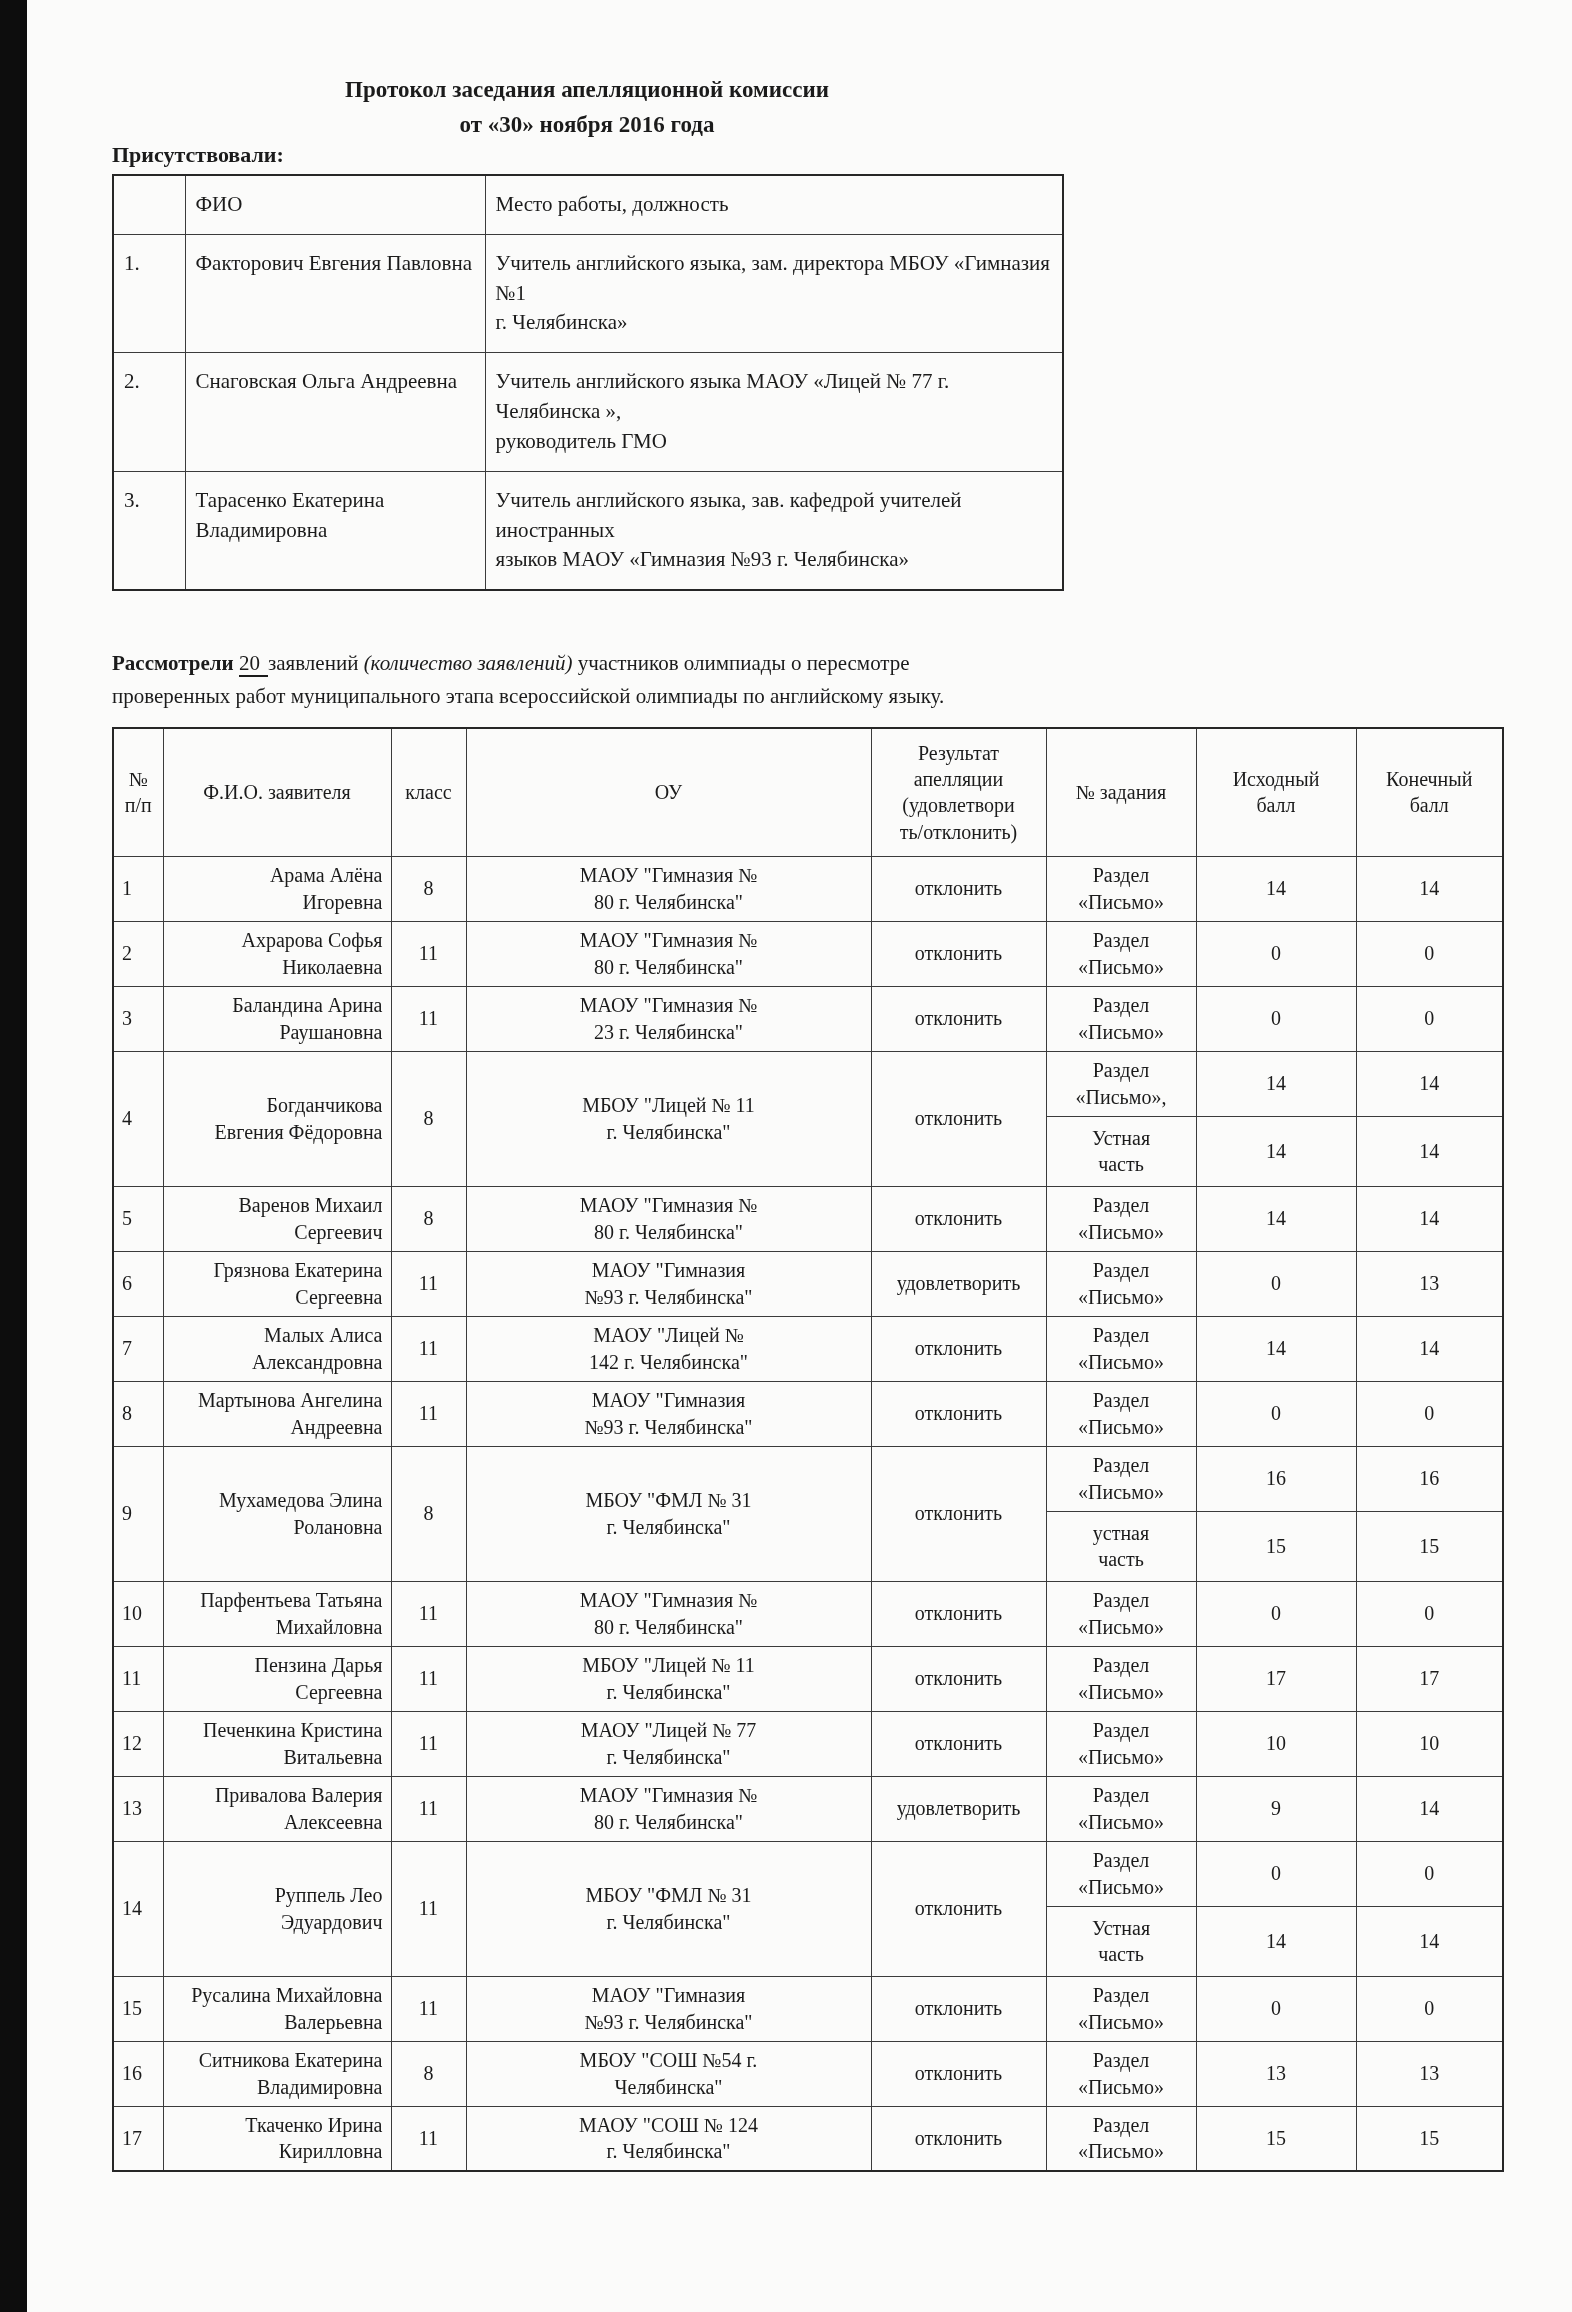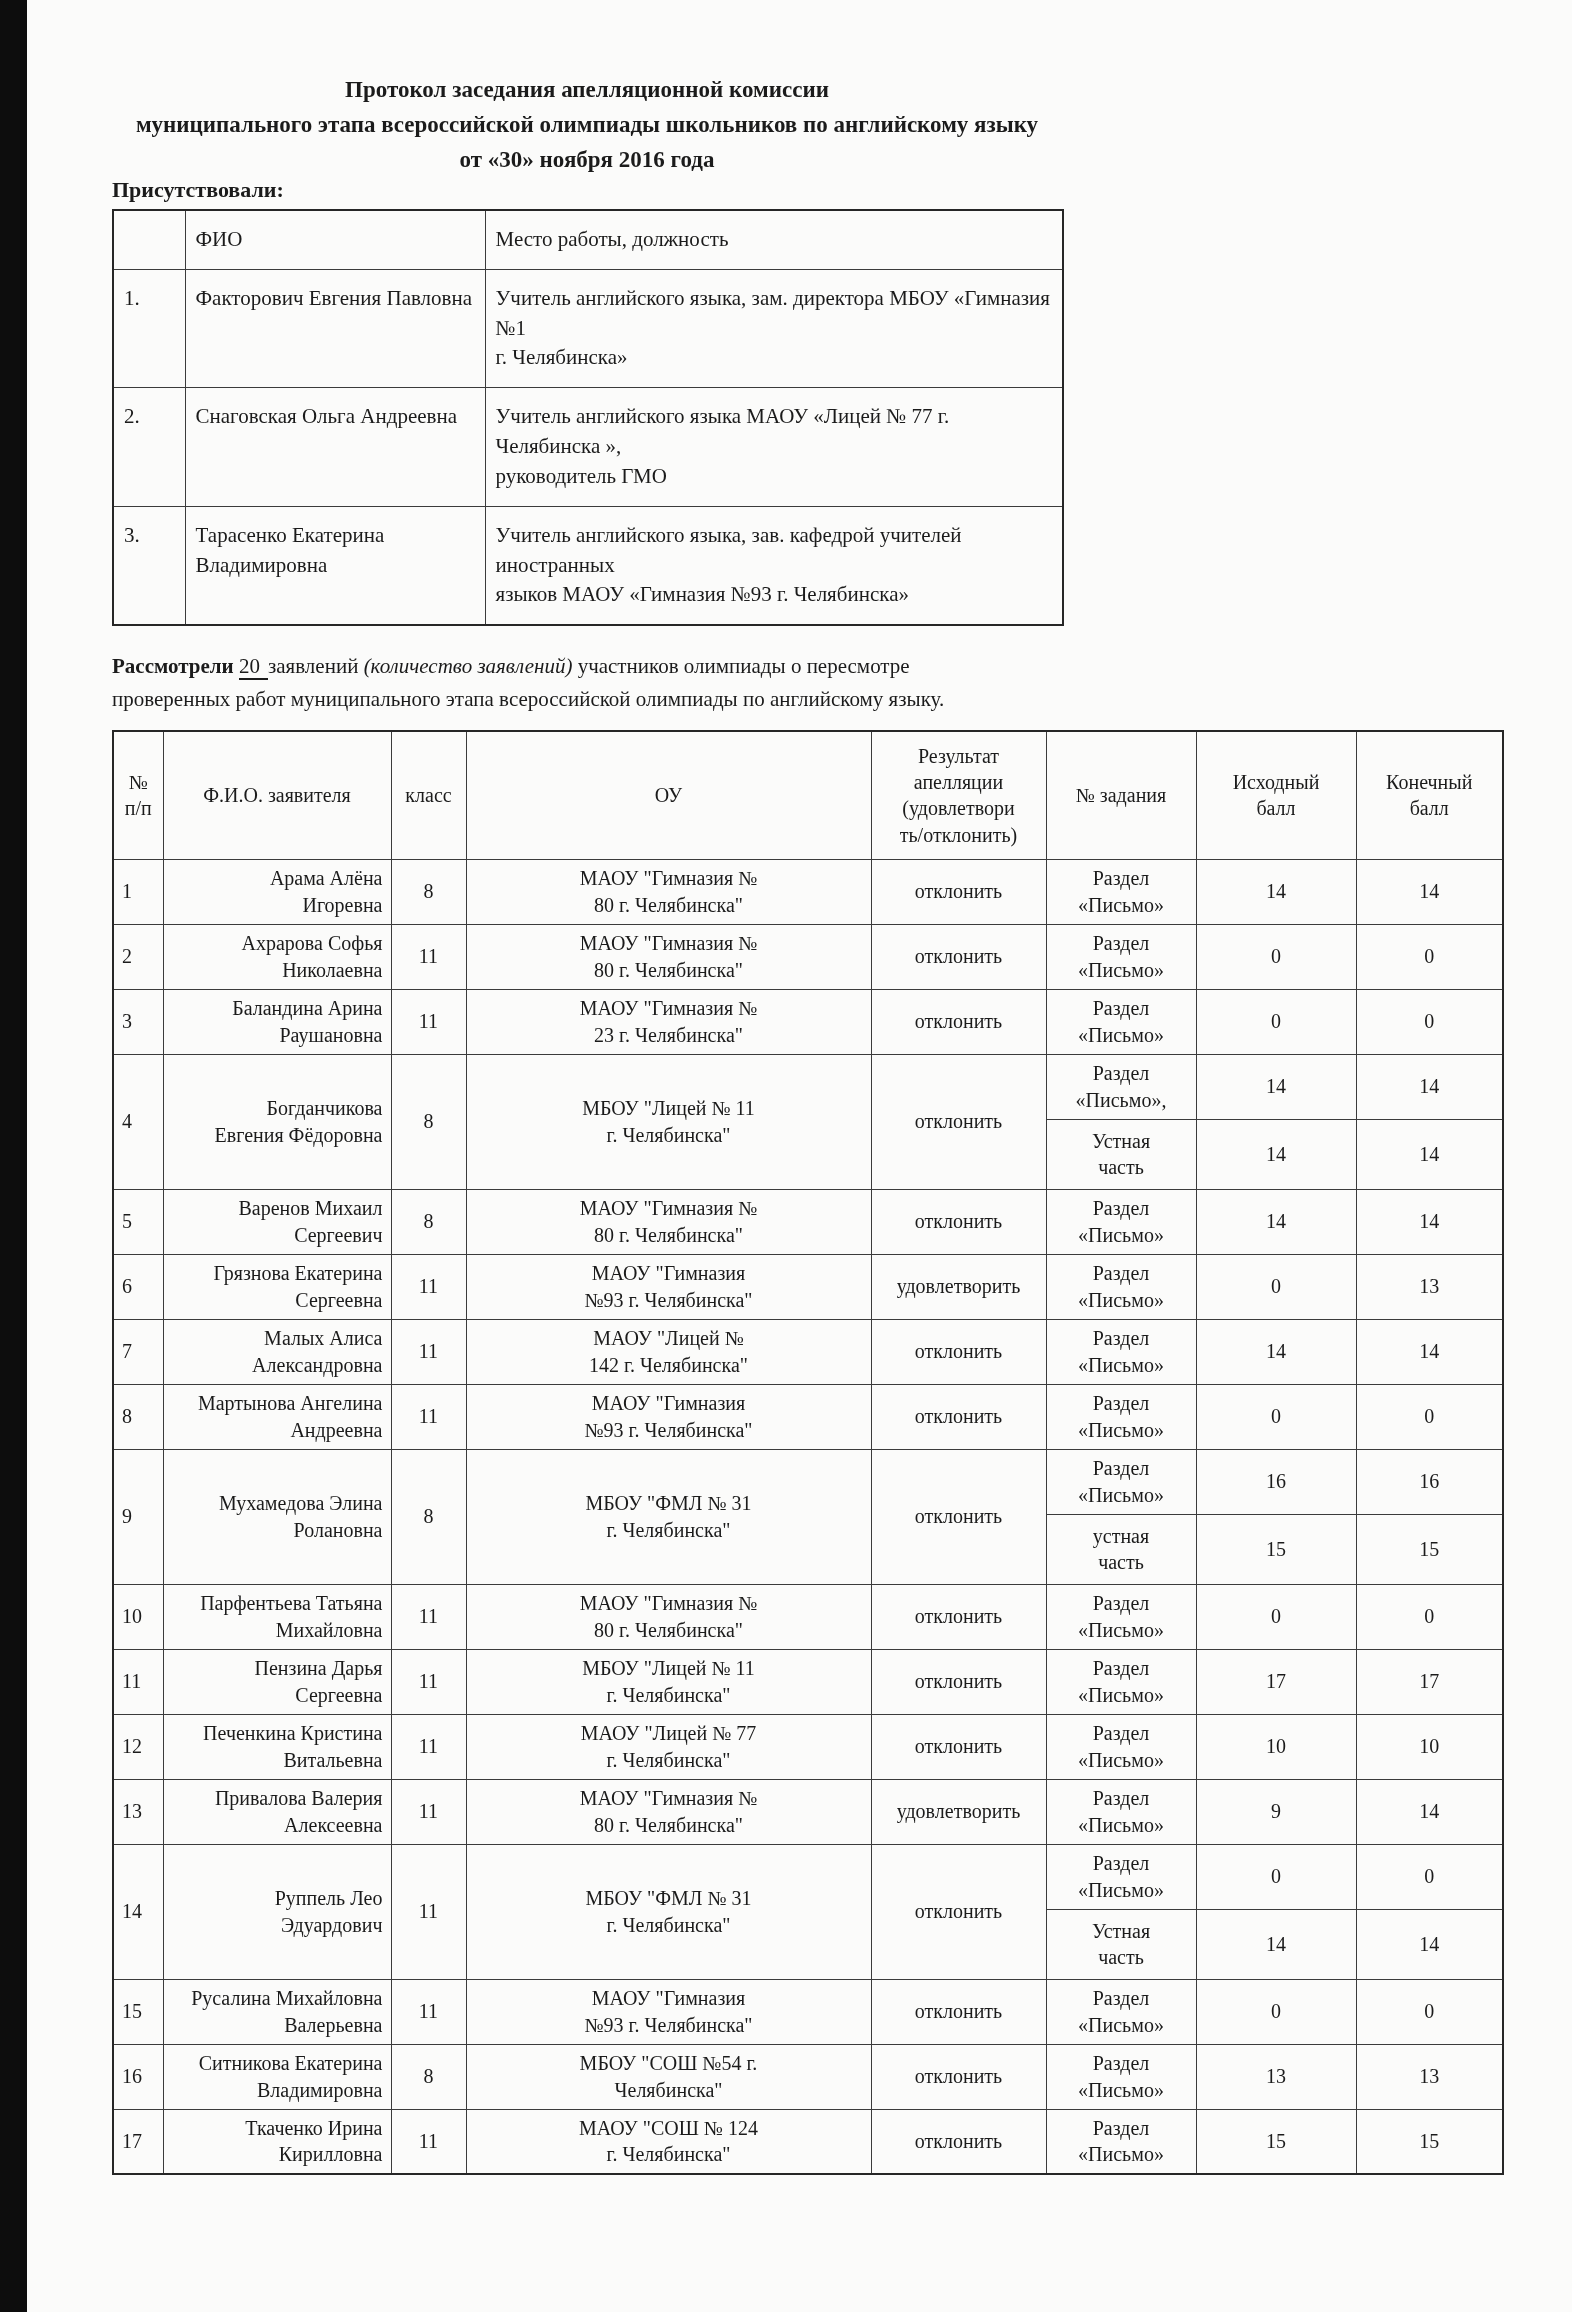--- a/index.html
+++ b/index.html
@@ -51,21 +51,21 @@
     text-align: left;
     font-weight: normal;
     line-height: 1.42;
     white-space: pre-line;
     overflow: hidden;
   }
   .attendees-table tr.hdr { height: 32px; }
   .attendees-table tr.row { height: 72px; }
 
   .resolution {
-    margin-top: 24px;
+    margin-top: 56px;
     width: 905px;
     font-size: 21px;
     line-height: 33px;
   }
   .resolution p { margin: 0; }
   .b { font-weight: bold; }
   .i { font-style: italic; }
   .u { border-bottom: 2px solid #1b1b1b; padding-right: 8px; }
 
   .appeals-table {
@@ -95,21 +95,20 @@
 </head>
 <body>
 
 <div>
   <div class="scan-stripe"></div>
   <div class="content">
 
     <div class="top-section">
       <div class="doc-title">
         <div>Протокол заседания апелляционной комиссии</div>
-        <div>муниципального этапа всероссийской олимпиады школьников по английскому языку</div>
         <div>от «30» ноября 2016 года</div>
       </div>
 
       <div class="attendees-heading">Присутствовали:</div>
 
       <table class="attendees-table">
         <colgroup>
             <col style="width:72px">
             <col style="width:300px">
             <col style="width:578px">

